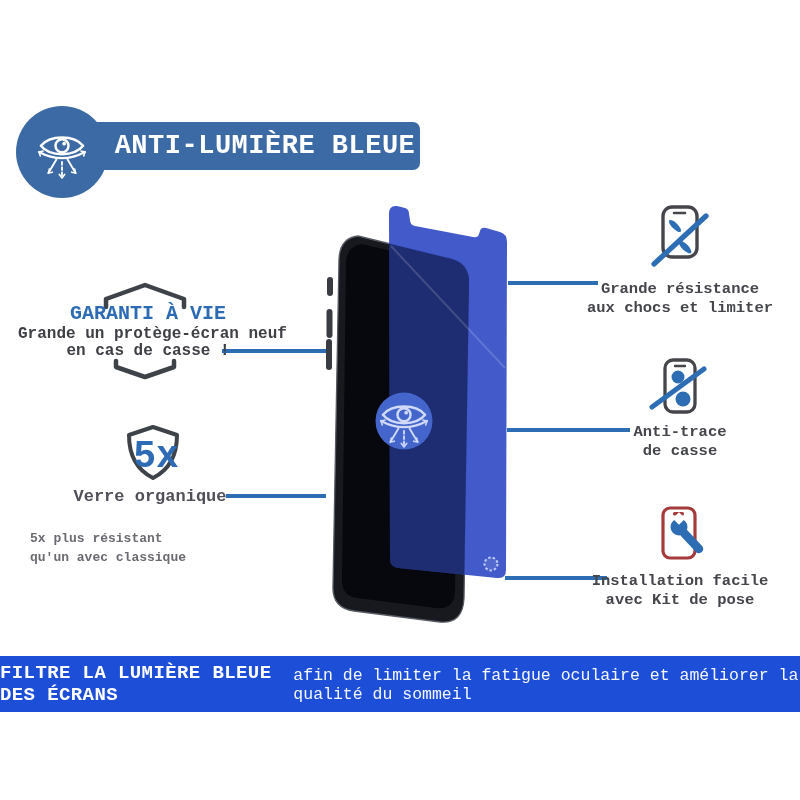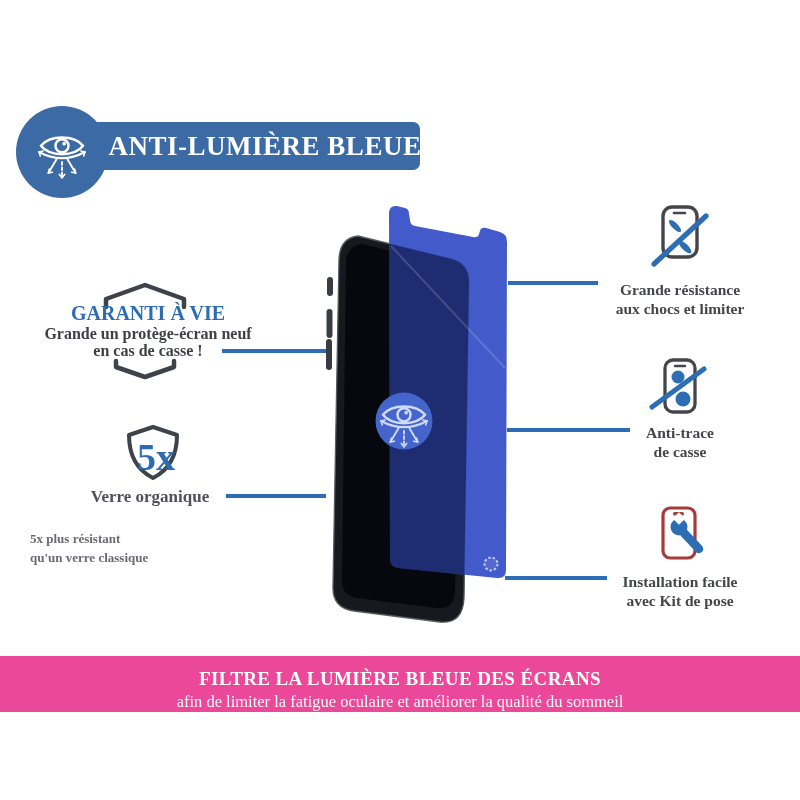--- a/index.html
+++ b/index.html
@@ -1,39 +1,39 @@
 <!DOCTYPE html>
 <html><head>
 <meta charset="utf-8">
 <style>
   html,body{margin:0;padding:0;background:#ffffff;}
   #stage{position:relative;width:800px;height:800px;background:#ffffff;overflow:hidden;
-         font-family:Liberation Serif, serif;}
+         font-family:Liberation Mono, monospace;}
   
   .hbar{position:absolute;left:58px;top:122px;width:362px;height:48px;background:#3C6AA5;
         border-radius:0 7px 7px 0;display:flex;align-items:center;justify-content:center;
         padding-left:52px;box-sizing:border-box;z-index:3;}
   .htitle{color:#ffffff;font-size:27px;font-weight:bold;letter-spacing:.5px;white-space:nowrap;}
   .hcircle{position:absolute;left:16px;top:106px;width:92px;height:92px;border-radius:50%;
            background:#3C6AA5;display:flex;align-items:center;justify-content:center;z-index:4;}
   
   .t-blue{position:absolute;color:#2D6CB4;font-weight:bold;font-size:20px;text-align:center;z-index:2;}
   .t-dark{position:absolute;color:#3F4045;font-weight:bold;font-size:16px;text-align:center;z-index:2;white-space:nowrap;}
   .t-title2{position:absolute;color:#505158;font-weight:bold;font-size:17px;text-align:center;z-index:2;}
   .t-gray{position:absolute;color:#6A6B71;font-weight:bold;font-size:13px;text-align:left;z-index:2;white-space:nowrap;margin-top:22px;}
   .badge5x{position:absolute;left:126px;top:435px;width:60px;text-align:center;
            color:#2D6CB4;font-weight:bold;font-size:38px;z-index:2;}
   
   .rblock{position:absolute;width:224px;display:flex;flex-direction:column;align-items:center;z-index:2;}
   .rlabel{font-weight:bold;font-size:15.5px;color:#45464B;line-height:19px;text-align:center;white-space:nowrap;}
   
   .cline{position:absolute;height:4px;background:#2D6DB3;z-index:1;}
   
-  .footer{position:absolute;left:0;top:656px;width:800px;height:56px;background:#ec4899;
-          display:flex;flex-direction:column;align-items:center;justify-content:flex-end;z-index:3;}
+  .footer{position:absolute;left:0;top:656px;width:800px;height:56px;background:#1d4ed8;
+          display:flex;flex-direction:row;align-items:center;justify-content:flex-end;z-index:3;}
   .ftitle{color:#ffffff;font-weight:bold;font-size:19px;letter-spacing:.4px;}
   .fsub{color:rgba(255,255,255,.96);font-size:16.5px;margin-top:2px;}
   svg{display:block;}
   .abs{position:absolute;}
 </style>
 </head>
 <body>
 
 <div id="stage">
 
@@ -73,21 +73,21 @@
   <span class="t-blue" style="left:18px;top:302px;width:260px">GARANTI À VIE</span>
   <span class="t-dark" style="left:18px;top:325px;width:260px">Grande un protège-écran neuf</span>
   <span class="t-dark" style="left:18px;top:342px;width:260px">en cas de casse !</span>
 
   <svg class="abs" style="left:124px;top:424px;z-index:0" width="58" height="58" viewBox="0 0 58 58">
     <path d="M5,11 L29,3 L53,11 C53,31 45,46 29,54 C13,46 5,31 5,11 Z" fill="none" stroke="#3E4349" stroke-width="4" stroke-linejoin="round"></path>
   </svg>
   <span class="badge5x">5x</span>
   <span class="t-title2" style="left:30px;top:487px;width:240px">Verre organique</span>
   <span class="t-gray" style="left:30px;top:509px;width:240px">5x plus résistant</span>
-  <span class="t-gray" style="left:30px;top:528px;width:240px">qu'un verre classique</span>
+  <span class="t-gray" style="left:30px;top:528px;width:240px">qu'un avec classique</span>
 
   <div class="rblock" style="left:568px;top:202px">
     <svg width="76" height="72" viewBox="0 0 76 72">
       <rect x="21" y="5" width="34" height="50" rx="9" fill="none" stroke="#45464B" stroke-width="3.4"></rect>
       <path d="M32,11 H 43" stroke="#45464B" stroke-width="2.6" stroke-linecap="round"></path>
       <ellipse cx="33" cy="24" rx="3" ry="8" fill="#2D6DB3" transform="rotate(-45 33 24)"></ellipse>
       <ellipse cx="43" cy="45" rx="3.2" ry="8.5" fill="#2D6DB3" transform="rotate(-45 43 45)"></ellipse>
       <path d="M12,62 L64,14" stroke="#2D6DB3" stroke-width="5.2" stroke-linecap="round"></path>
     </svg>
     <span class="rlabel" style="margin-top:6px">Grande résistance</span>

